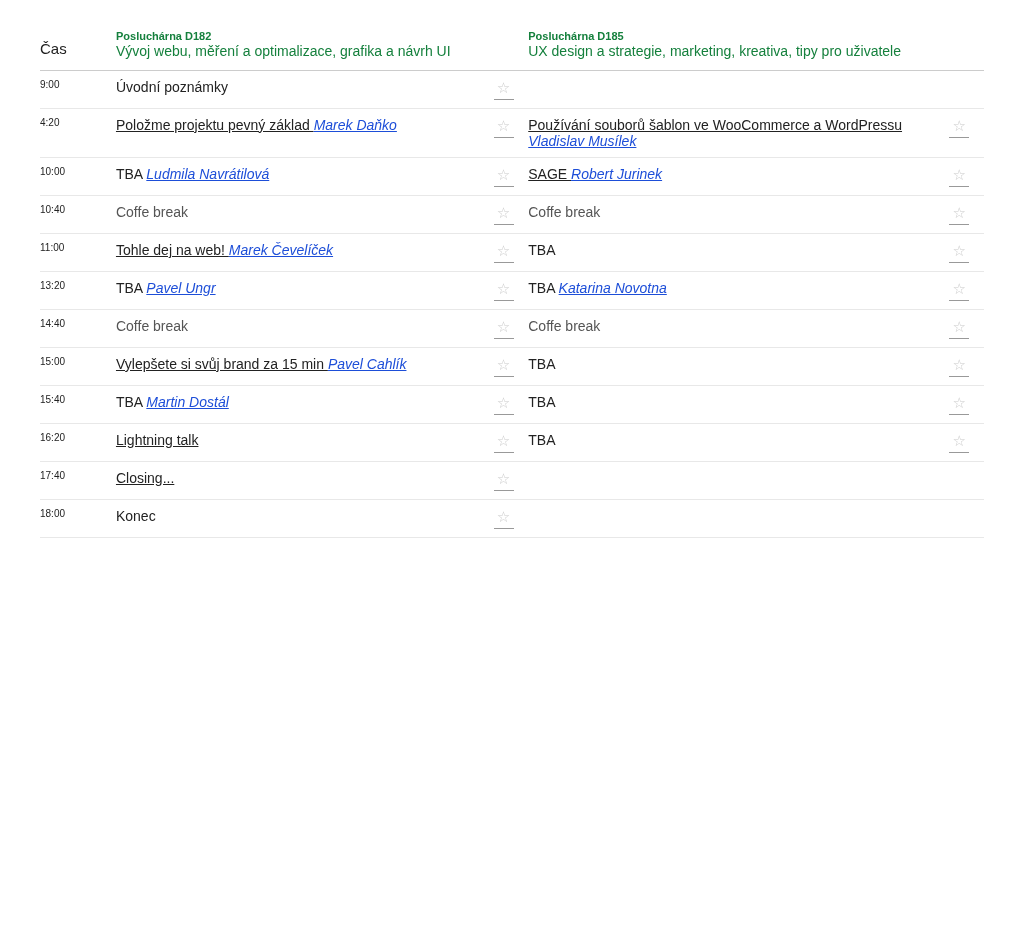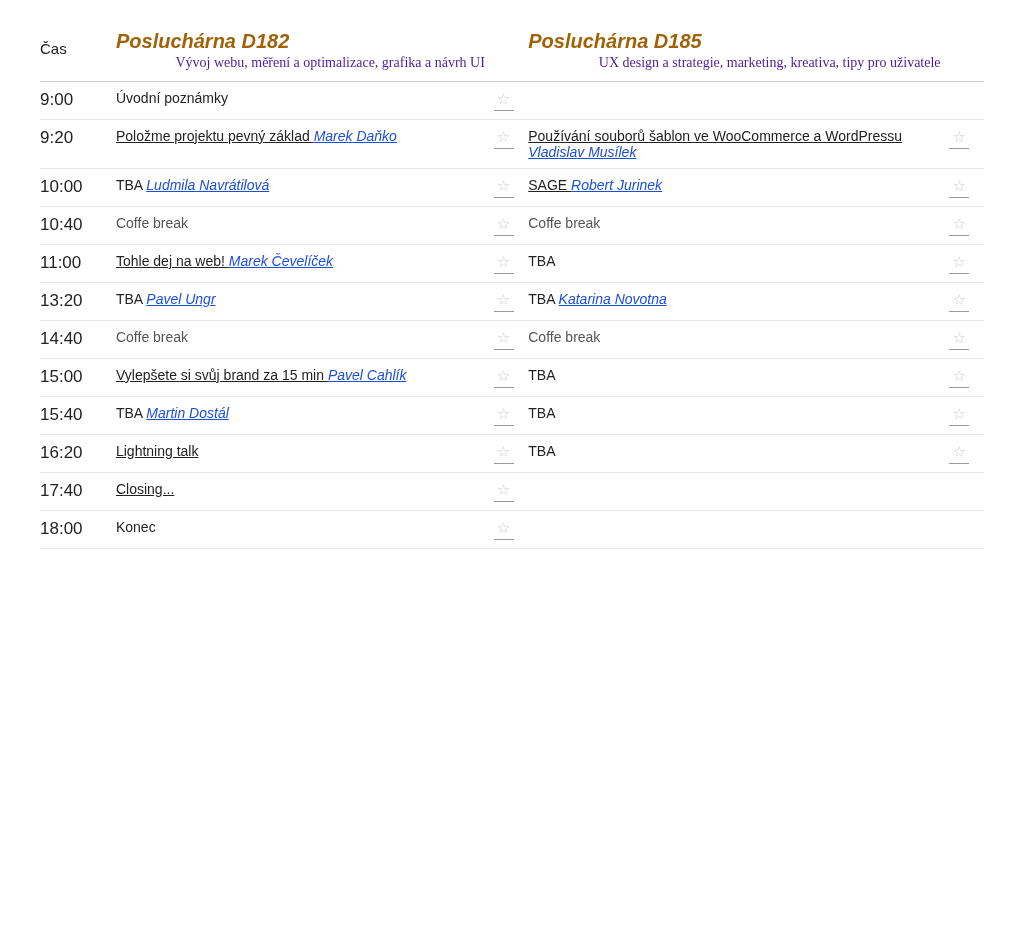--- a/index.html
+++ b/index.html
@@ -22,47 +22,45 @@
     .time-col {
       width: 70px;
       color: #222;
       font-family: Arial, sans-serif;
       font-size: 15px;
       vertical-align: top;
       padding-top: 10px;
       padding-right: 10px;
     }
     .room-header {
-      color: #a16207;
+      color: #15803d;
       font-weight: bold;
       font-family: Arial, sans-serif;
-      font-size: 20px;
-      font-style: italic;
+      font-size: 11px;
     }
     .room-desc {
-      font-family: Liberation Serif, serif;
+      font-family: Liberation Sans, sans-serif;
       font-size: 14px;
-      color: #4c1d95;
+      color: #15803d;
       line-height: 1.4;
-      text-align: right;
     }
     .divider-row td {
       border-top: 1px solid #ccc;
       padding: 0;
     }
     .schedule-row td {
       padding: 8px 6px 8px 0;
       vertical-align: top;
       border-bottom: 1px solid #e8e8e8;
       font-family: Arial, sans-serif;
       font-size: 14px;
     }
     .schedule-row .time-col {
       padding-top: 8px;
-      font-size: 17px;
+      font-size: 10px;
     }
     .event-cell {
       width: 340px;
       padding-right: 10px;
     }
     .event-cell2 {
       width: 380px;
       padding-right: 10px;
     }
     .star-cell {
@@ -129,21 +127,21 @@
   <tbody id="schedule-body">
 
   <tr class="schedule-row">
         <td class="time-col">9:00</td>
         <td class="event-cell"><span>Úvodní poznámky</span></td>
         <td class="star-cell"><span class="star-icon">☆</span><span class="star-line"></span></td>
         <td class="event-cell2"><span></span></td>
         <td class="star-cell"></td>
       </tr>
       <tr class="schedule-row">
-        <td class="time-col">9:20</td>
+        <td class="time-col">4:20</td>
         <td class="event-cell"><span class="event-title">Položme projektu pevný základ </span><span class="event-author">Marek Daňko</span></td>
         <td class="star-cell"><span class="star-icon">☆</span><span class="star-line"></span></td>
         <td class="event-cell2"><span class="event-title">Používání souborů šablon ve WooCommerce a WordPressu </span><span class="event-author">Vladislav Musílek</span></td>
         <td class="star-cell"><span class="star-icon">☆</span><span class="star-line"></span></td>
       </tr>
       <tr class="schedule-row">
         <td class="time-col">10:00</td>
         <td class="event-cell"><span>TBA </span><span class="event-author">Ludmila Navrátilová</span></td>
         <td class="star-cell"><span class="star-icon">☆</span><span class="star-line"></span></td>
         <td class="event-cell2"><span class="event-title">SAGE </span><span class="event-author">Robert Jurinek</span></td>

